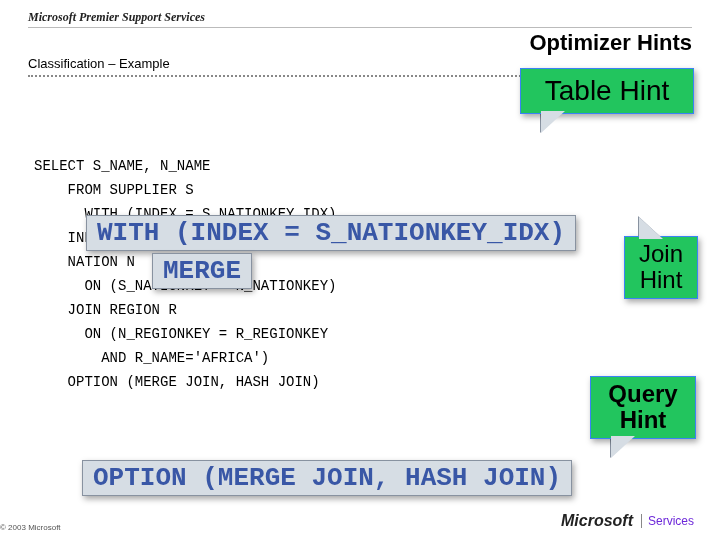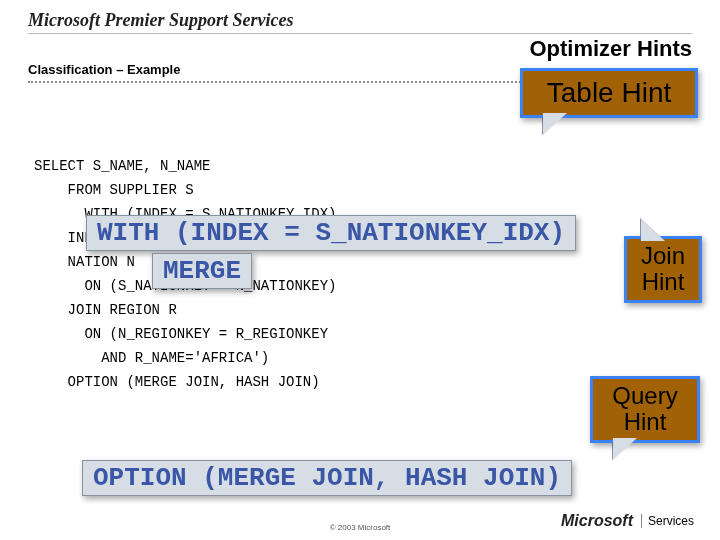--- a/index.html
+++ b/index.html
@@ -12,54 +12,54 @@
     position: relative;
     overflow: hidden;
   }
   .header {
     padding: 10px 28px 0 28px;
   }
   .brand {
     font-family: "Times New Roman", serif;
     font-style: italic;
     font-weight: bold;
-    font-size: 18px;
+    font-size: 12px;
     color: #222;
     border-bottom: 1px solid #bbb;
     padding-bottom: 2px;
   }
   .title {
     font-size: 22px;
     font-weight: bold;
     color: #000;
     margin-top: 2px;
     text-align: right;
   }
   .subtitle {
     font-size: 13px;
-    font-weight: bold;
+    font-weight: normal;
     color: #000;
     margin-top: 0;
     padding-bottom: 4px;
     border-bottom: 2px dotted #888;
   }
   .sql {
     font-family: "Courier New", monospace;
     font-size: 14px;
     white-space: pre;
     position: absolute;
     top: 140px;
     left: 34px;
     line-height: 24px;
     color: #000;
   }
   .callout {
     position: absolute;
-    background: #a16207;
-    border: 3px solid #3b82f6;
+    background: #22c55e;
+    border: 1px solid #3b82f6;
     box-shadow: 2px 3px 6px rgba(0,0,0,0.35);
   }
   .callout-label {
     font-size: 24px;
     color: #000;
     text-align: center;
     padding: 6px 14px;
     font-family: Arial, sans-serif;
   }
   .callout-label.lg { font-size: 28px; }
@@ -77,21 +77,21 @@
     color: #3957a6;
     padding: 2px 10px;
   }
   .code-box.sm { font-size: 26px; }
   .code-box.xs { font-size: 26px; }
   .footer-note {
     position: absolute;
     bottom: 8px;
     left: 0;
     width: 100%;
-    text-align: center;
+    text-align: left;
     font-size: 8px;
     color: #555;
   }
   .ms-logo {
     position: absolute;
     right: 26px;
     bottom: 10px;
     display: flex;
     align-items: center;
     gap: 4px;
@@ -99,21 +99,21 @@
   .ms-word {
     font-family: Arial, sans-serif;
     font-weight: bold;
     font-style: italic;
     font-size: 16px;
     color: #222;
   }
   .ms-svc {
     font-family: Arial, sans-serif;
     font-size: 12px;
-    color: #000000;
+    color: #6d28d9;
     border-left: 1px solid #888;
     margin-left: 4px;
     padding-left: 6px;
   }
   
   .tail-bl {
     left: 20px;
     bottom: -20px;
     border-left: 24px solid #d6dde4;
     border-bottom: 22px solid transparent;
@@ -173,21 +173,21 @@
 
 <div class="callout" style="top:236px; left:624px; width:72px;">
   <div class="callout-label" style="line-height:1.1; padding:4px 8px;">
     <span>Join</span><br>
     <span>Hint</span>
   </div>
   <div class="tail tail-tl tail-tl2"></div>
 </div>
 
 <div class="callout" style="top:376px; left:590px; width:104px;">
-  <div class="callout-label" style="line-height:1.1; padding:4px 8px;">
+  <div class="callout-label" style="line-height:1.1; padding:4px 8px;font-weight:bold;">
     <span>Query</span><br>
     <span>Hint</span>
   </div>
   <div class="tail tail-bl"></div>
 </div>
 
 <div class="code-box sm" style="top:460px; left:82px;">OPTION (MERGE JOIN, HASH JOIN)</div>
 
 <div class="footer-note">© 2003 Microsoft</div>
 

